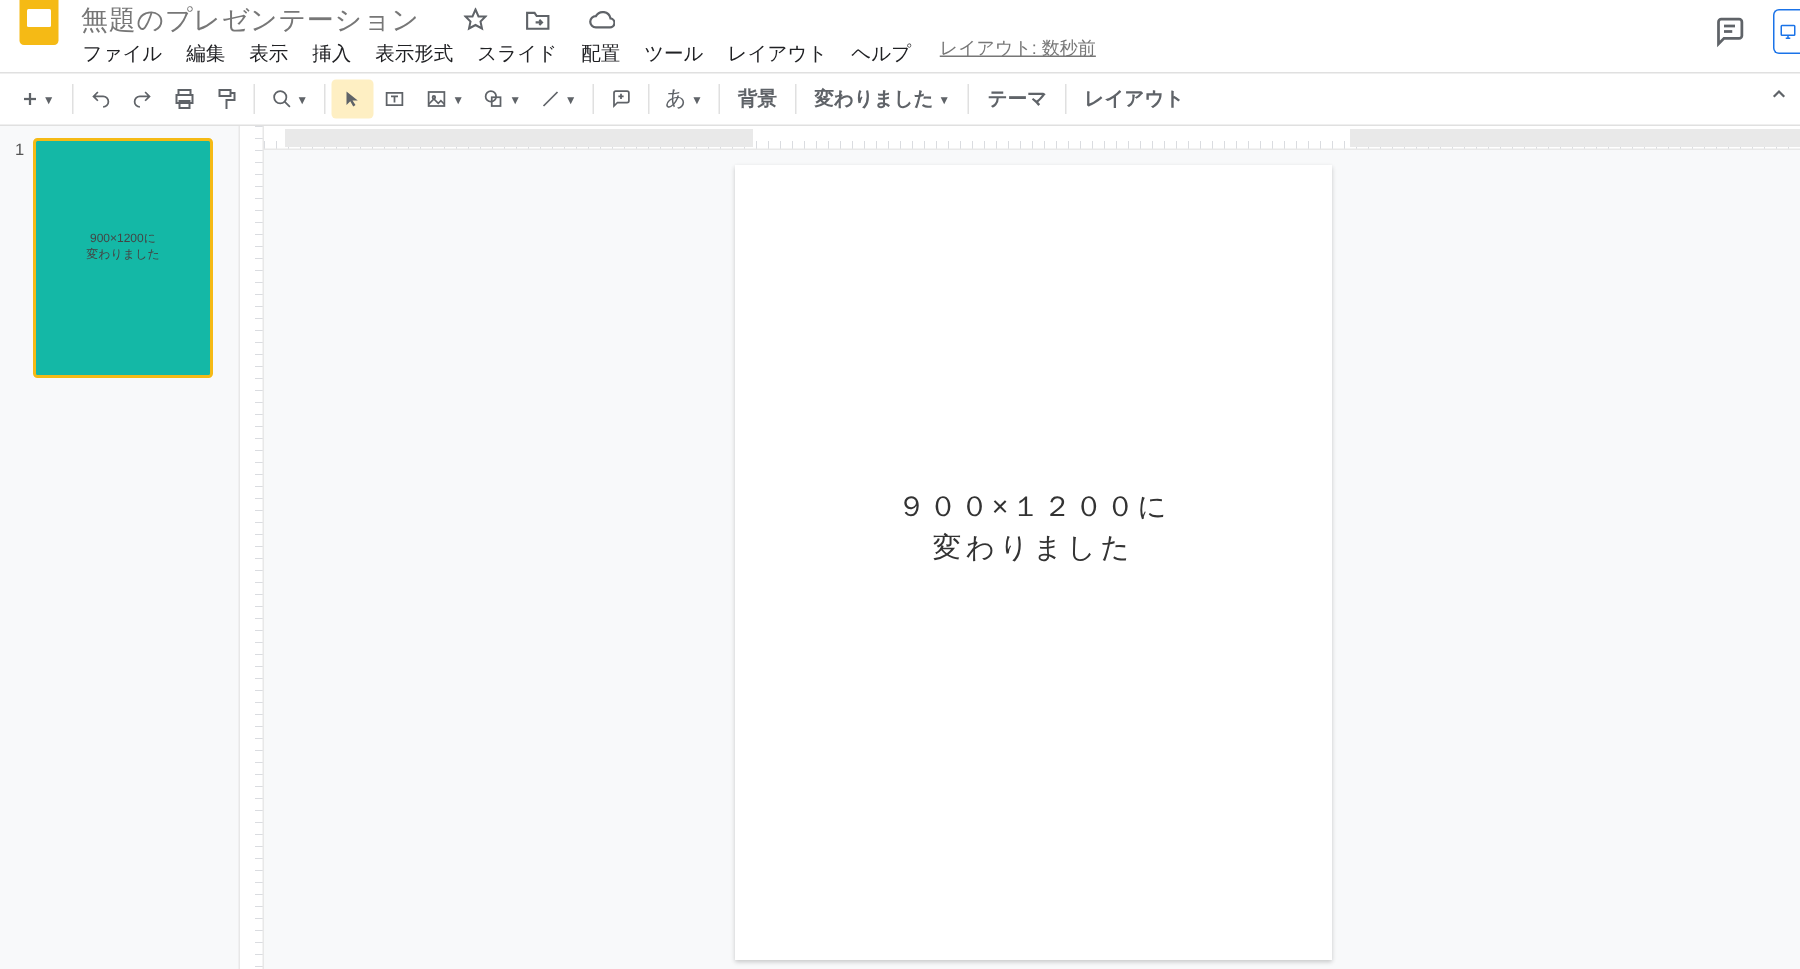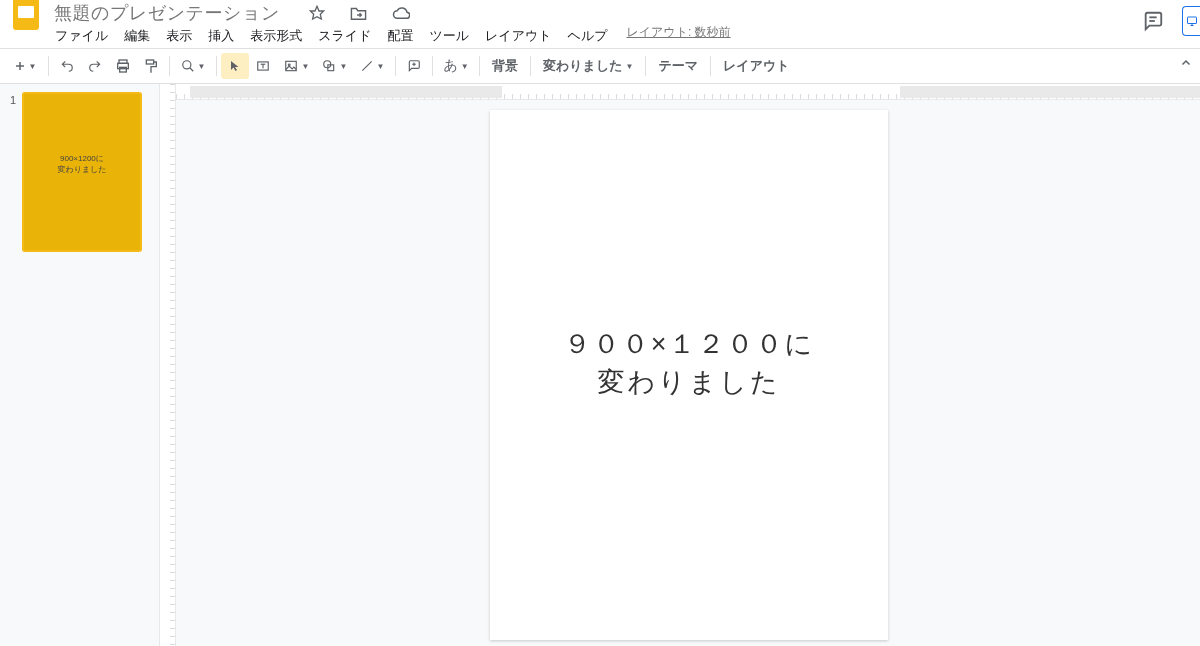--- a/index.html
+++ b/index.html
@@ -127,21 +127,21 @@
       background: #f8f9fa;
       border-right: 1px solid #e8e8e8;
       padding: 8px 10px;
       flex-shrink:0;
     }
     .thumb-wrap{display:flex;gap:6px;}
     .thumb-num{font-size:11px;color:#555;width:6px;text-align:right;padding-top:2px;}
     .thumb {
       width: 120px;
       height: 160px;
-      background:#eab308;
+      background:#14b8a6;
       border:2px solid #f5ba15;
       border-radius:3px;
       cursor:pointer;
       display:flex;
       flex-direction:column;
       align-items:center;
       justify-content:flex-start;
       padding-top:60px;
       font-size:8px;
       text-align:center;
@@ -180,21 +180,21 @@
       width: 398px;
       height: 530px;
       background:#fff;
       box-shadow: 0 1px 3px rgba(0,0,0,0.2);
     }
     .slide-text{
       position:absolute;
       left:0;right:0;
       top:216px;
       text-align:center;
-      font-size:27px;
+      font-size:19px;
       color:#333;
       letter-spacing: 2px;
       line-height:1.4;
     }
     .slide-text .l2{letter-spacing:3px;}
     svg{display:block;}
   </style>
 </head>
 <body>
 

